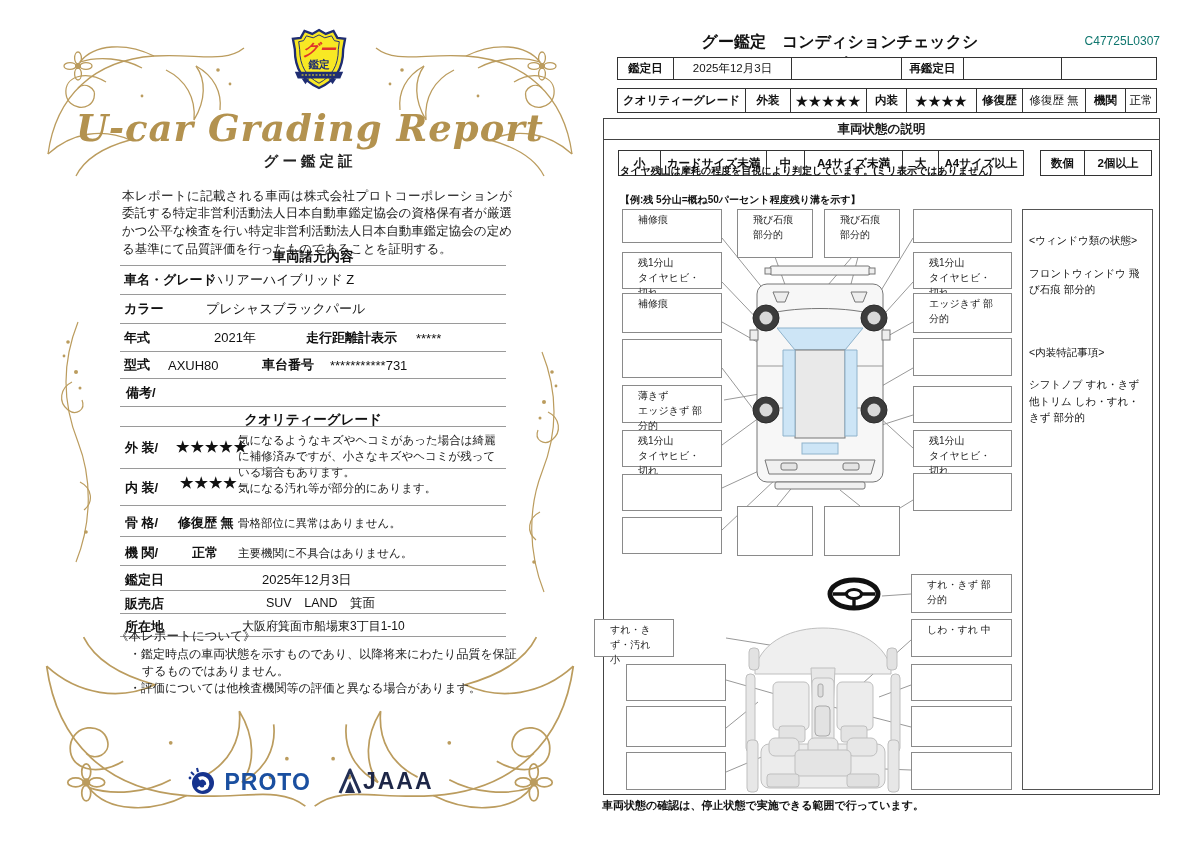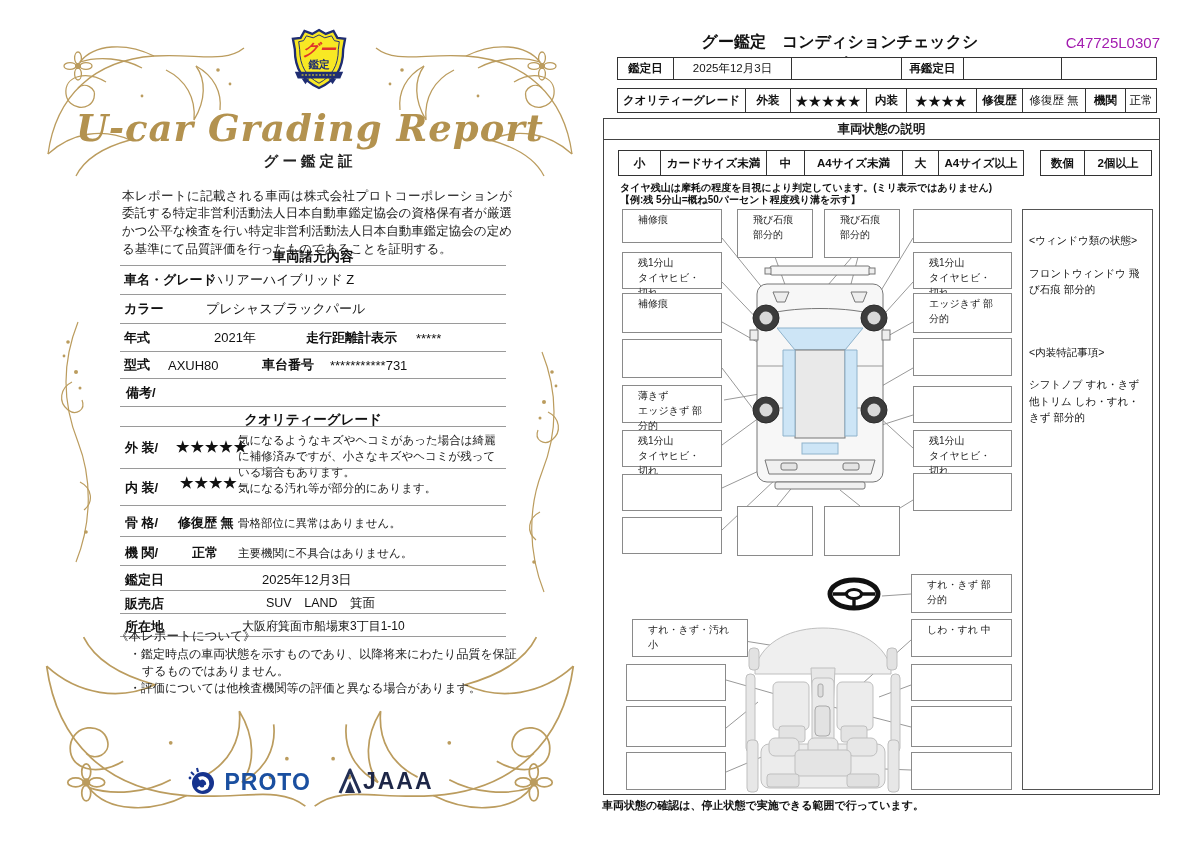--- a/index.html
+++ b/index.html
@@ -31,21 +31,21 @@
   .about{position:absolute;left:76px;top:606px;width:408px;font-family:"Liberation Serif",serif;
          font-size:12px;line-height:1.42;color:#222;}
   .about-item{padding-left:26px;text-indent:-13px;}
   .logos{position:absolute;left:0;top:744px;width:540px;display:flex;justify-content:center;
          align-items:center;gap:26px;}
   .proto-word{font-size:23px;font-weight:bold;color:#1a4fa0;letter-spacing:1px;}
   .jaaa-word{font-size:23px;font-weight:bold;color:#1d2647;letter-spacing:2px;}
   
   .rp-title{position:absolute;left:700px;top:32px;width:280px;text-align:center;
             font-size:16px;font-weight:bold;color:#111;}
-  .rp-code{position:absolute;left:1060px;top:34px;width:100px;text-align:right;font-size:15px;color:#a21caf;}
+  .rp-code{position:absolute;left:1060px;top:34px;width:100px;text-align:right;font-size:12px;color:#0f766e;}
   .cells{position:absolute;display:flex;border:1.5px solid #333;background:#fff;box-sizing:border-box;}
   .cell{border-right:1px solid #333;display:flex;align-items:center;justify-content:center;
         font-size:11.5px;color:#111;box-sizing:border-box;height:100%;}
   .cell:last-child{border-right:none;}
   .cell.b{font-weight:bold;}
   .cell .stars-r{font-size:13.5px;font-weight:bold;letter-spacing:1px;}
   .outer-box{position:absolute;left:603px;top:118px;width:557px;height:677px;
              border:1.5px solid #444;box-sizing:border-box;background:#fff;}
   .cond-title{position:absolute;left:603px;top:118px;width:557px;height:22px;line-height:22px;
               text-align:center;font-size:12.5px;font-weight:bold;border-bottom:1px solid #444;
@@ -252,21 +252,21 @@
     <div class="cell b" style="width:38px;">中</div>
     <div class="cell b" style="width:98px;">A4サイズ未満</div>
     <div class="cell b" style="width:36px;">大</div>
     <div class="cell b" style="width:86px;flex:1;">A4サイズ以上</div>
   </div>
   <div class="cells" style="left:1040px;top:150px;width:112px;height:26px;border-width:1px;">
     <div class="cell b" style="width:44px;">数個</div>
     <div class="cell b" style="width:68px;flex:1;">2個以上</div>
   </div>
 
-  <div class="tire-note" style="left:620px;top:181px;">タイヤ残山は摩耗の程度を目視により判定しています。(ミリ表示ではありません)</div>
+  <div class="tire-note" style="left:620px;top:164px;">タイヤ残山は摩耗の程度を目視により判定しています。(ミリ表示ではありません)</div>
   <div class="tire-note" style="left:620px;top:193px;">【例:残 5分山=概ね50パーセント程度残り溝を示す】</div>
 
   <svg class="abs" style="left:600px;top:200px;" width="560" height="600" viewBox="0 0 560 600">
     <g stroke="#999" stroke-width="1" fill="none">
       <line x1="122" y1="38" x2="190" y2="122"></line>
       <line x1="122" y1="82" x2="163" y2="125"></line>
       <line x1="122" y1="122" x2="180" y2="155"></line>
       <line x1="122" y1="168" x2="163" y2="222"></line>
       <line x1="124" y1="200" x2="183" y2="190"></line>
       <line x1="122" y1="245" x2="167" y2="212"></line>
@@ -395,21 +395,21 @@
   <div class="lbl-box" style="left:913px;top:473px;width:99px;height:38px;"></div>
 
   <div class="lbl-box" style="left:737px;top:506px;width:76px;height:50px;"></div>
   <div class="lbl-box" style="left:824px;top:506px;width:76px;height:50px;"></div>
 
   <div class="lbl-box" style="left:911px;top:574px;width:101px;height:39px;">すれ・きず 部分的</div>
   <div class="lbl-box" style="left:911px;top:619px;width:101px;height:38px;">しわ・すれ 中</div>
   <div class="lbl-box" style="left:911px;top:664px;width:101px;height:37px;"></div>
   <div class="lbl-box" style="left:911px;top:706px;width:101px;height:41px;"></div>
   <div class="lbl-box" style="left:911px;top:752px;width:101px;height:38px;"></div>
-  <div class="lbl-box" style="left:632px;top:619px;width:116px;height:38px;">すれ・きず・汚れ 小</div>
+  <div class="lbl-box" style="left:594px;top:619px;width:80px;height:38px;">すれ・きず・汚れ 小</div>
   <div class="lbl-box" style="left:626px;top:664px;width:100px;height:37px;"></div>
   <div class="lbl-box" style="left:626px;top:706px;width:100px;height:41px;"></div>
   <div class="lbl-box" style="left:626px;top:752px;width:100px;height:38px;"></div>
 
   <div class="side-col">
     <div>&lt;ウィンドウ類の状態&gt;</div>
     <div>フロントウィンドウ 飛び石痕 部分的</div>
     <div style="height:14px;"></div>
     <div>&lt;内装特記事項&gt;</div>
     <div>シフトノブ すれ・きず

